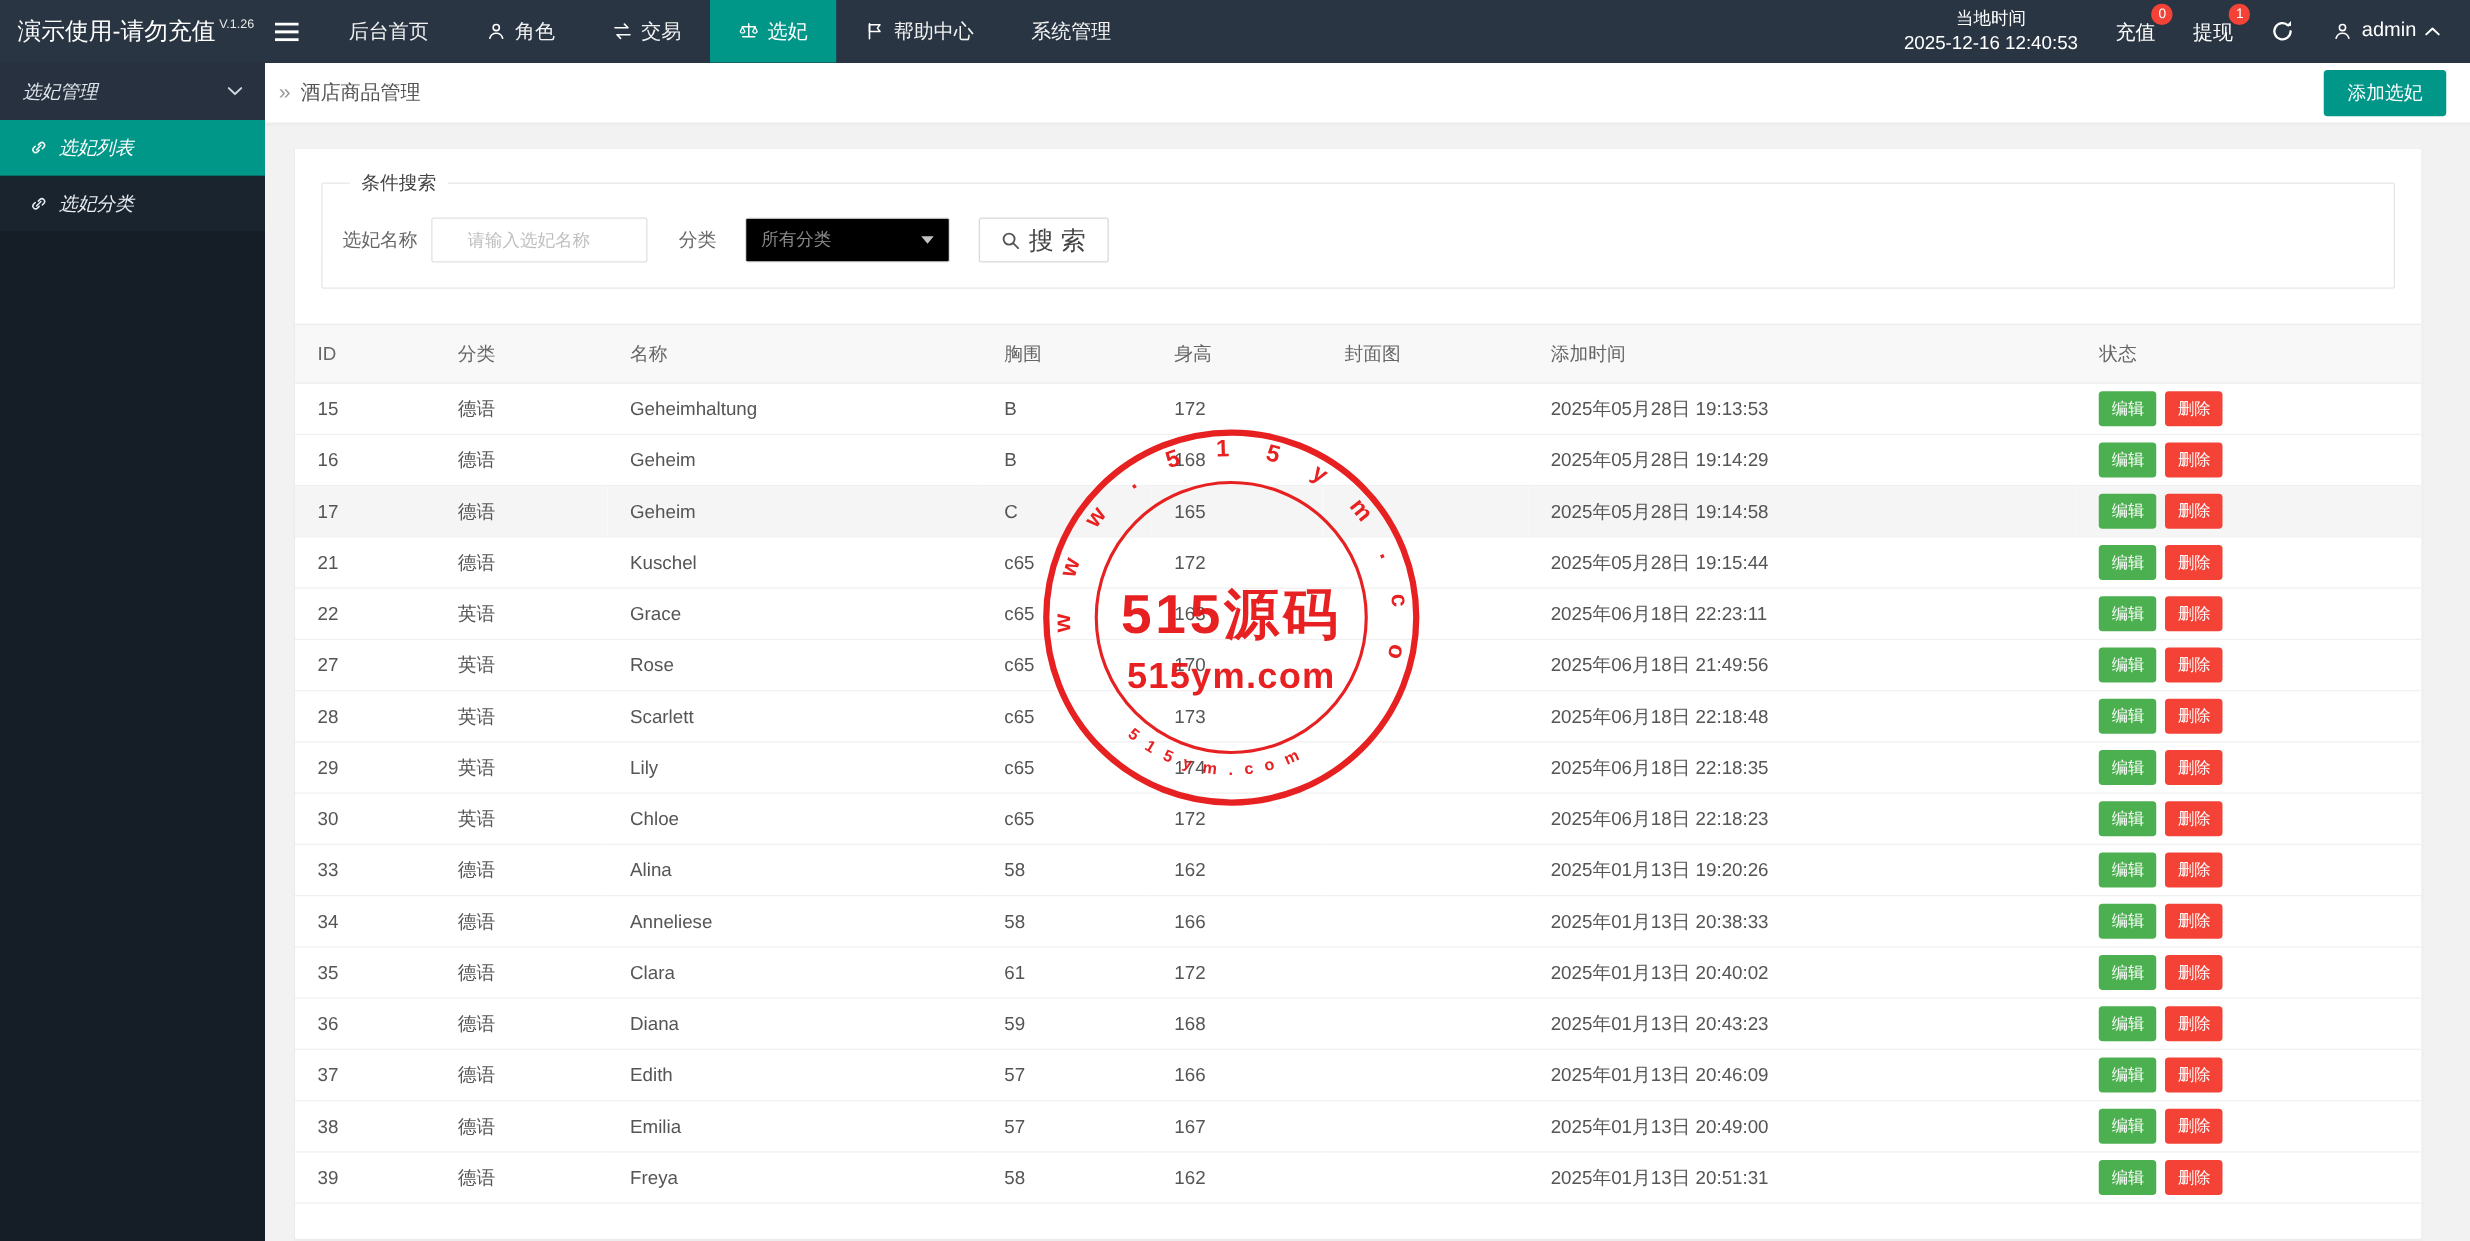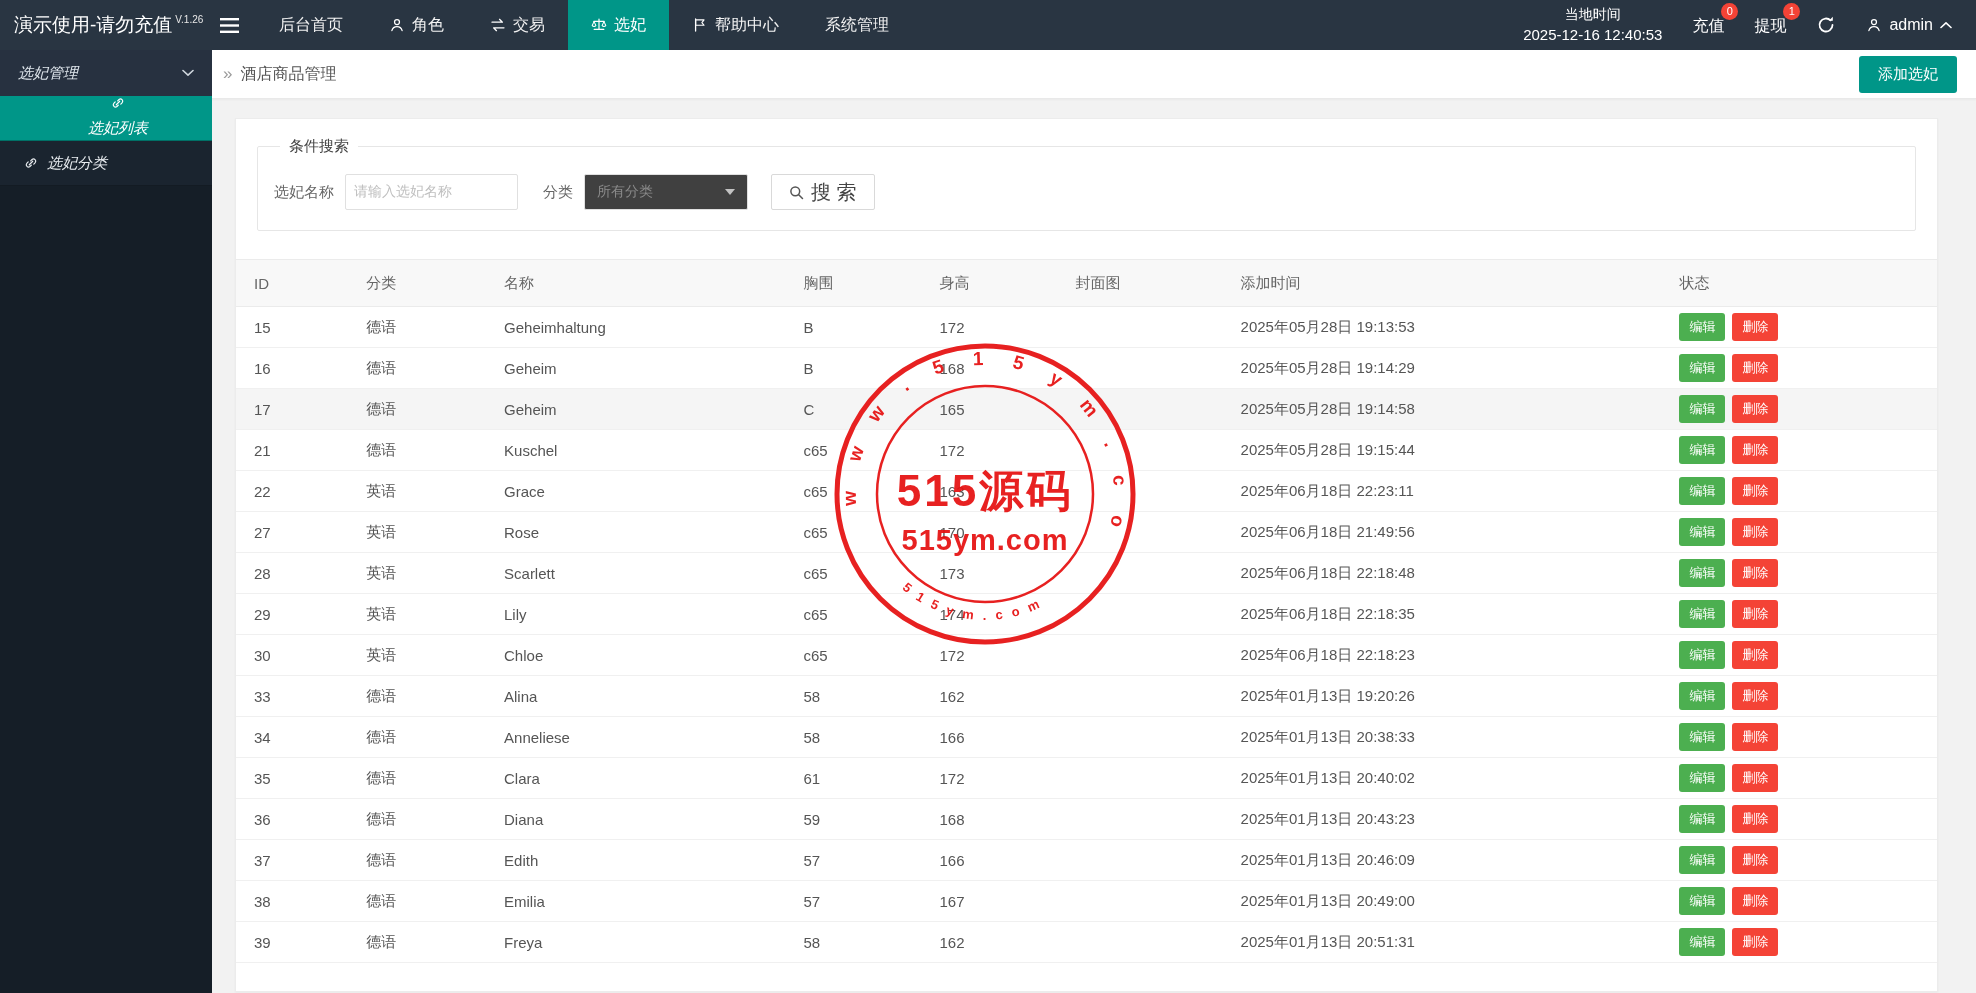--- a/index.html
+++ b/index.html
@@ -32,39 +32,39 @@
   .lt2{font-size:15px;}
   .nav-pill{position:relative;font-size:16px;cursor:pointer;padding-top:2px;}
   .badge{position:absolute;top:-11px;right:-14px;background:var(--badge);color:#fff;font-size:11px;min-width:17px;height:17px;line-height:17px;text-align:center;border-radius:9px;padding:0 4px;}
   .refresh-btn{cursor:pointer;display:flex;align-items:center;}
   .user-menu{display:flex;align-items:center;gap:7px;font-size:16px;cursor:pointer;}
 
   
   .sidebar{position:fixed;top:50px;left:0;width:212px;height:943px;background:var(--sidebar);z-index:20;font-style:italic;}
   .side-group{height:46px;background:var(--sidegroup);color:#dfe6ec;display:flex;align-items:center;justify-content:space-between;padding:0 18px;font-size:15px;cursor:pointer;}
   .side-item{height:45px;display:flex;align-items:center;gap:9px;padding-left:24px;font-size:15px;color:#e9edf1;background:var(--sideitem);cursor:pointer;border-bottom:1px solid rgba(0,0,0,.25);}
-  .side-item.active{background:var(--accent);color:#fff;flex-direction:column;}
+  .side-item.active{background:var(--accent);color:#fff;}
   .sico{width:14px;height:14px;flex:0 0 auto;}
 
   
   .content{position:absolute;top:50px;left:202px;width:1774px;height:943px;background:#f2f2f2;}
   .crumb-bar{height:49px;background:#fff;display:flex;align-items:center;justify-content:space-between;padding:0 19px 0 21px;border-bottom:1px solid #e9e9e9;box-shadow:0 1px 2px rgba(0,0,0,.04);}
   .breadcrumb{display:flex;align-items:center;gap:8px;color:#555;font-size:16px;}
   .crumb-glyph{color:#999;font-size:17px;}
   .add-btn{background:var(--accent);color:#fff;border:none;border-radius:3px;font-size:15px;padding:9px 19px;}
 
   .card{margin:19px 38px 0 33px;background:#fff;border:1px solid #ececec;box-shadow:0 1px 2px rgba(0,0,0,.04);height:874px;overflow:hidden;padding-top:18px;}
   .search-fieldset{border:1px solid #e6e6e6;margin:0 21px;padding:10px 16px 20px;border-radius:2px;}
   .search-fieldset legend{font-size:15px;color:#444;padding:0 9px;margin-left:6px;}
   .search-row{display:flex;align-items:center;gap:11px;margin-top:8px;}
   .search-row label{font-size:15px;color:#666;}
-  .name-input{width:173px;height:36px;border:1px solid #e0e0e0;border-radius:2px;padding:0 8px;font-size:14px;color:#333;outline:none;font-family:Liberation Serif, serif;}
+  .name-input{width:173px;height:36px;border:1px solid #e0e0e0;border-radius:2px;padding:0 28px;font-size:14px;color:#333;outline:none;}
   .name-input::placeholder{color:#bfbfbf;}
   .cat-label{margin-left:14px;}
-  .select-box{width:164px;height:36px;border:1px solid #e0e0e0;border-radius:2px;display:flex;align-items:center;justify-content:space-between;padding:0 12px;font-size:14px;color:#8a8a8a;cursor:pointer;background:#404040;}
+  .select-box{width:164px;height:36px;border:1px solid #e0e0e0;border-radius:2px;display:flex;align-items:center;justify-content:space-between;padding:0 12px;font-size:14px;color:#8a8a8a;cursor:pointer;background:#000000;margin-left:12px;}
   .caret-down{width:0;height:0;border-left:5px solid transparent;border-right:5px solid transparent;border-top:6px solid #c2c2c2;}
   .search-btn{margin-left:12px;height:36px;background:#fff;border:1px solid #d9d9d9;border-radius:2px;display:flex;align-items:center;gap:7px;padding:0 17px;font-size:20px;color:#444;}
 
   .data-table{width:100%;border-collapse:collapse;table-layout:fixed;margin-top:28px;font-size:15px;color:#555;}
   .data-table th{background:#f8f8f8;border-top:1px solid #ebebeb;border-bottom:1px solid #ebebeb;height:47px;text-align:left;padding-left:18px;font-weight:normal;color:#666;}
   .data-table td{height:41px;border-bottom:1px solid #f0f0f0;padding-left:18px;color:#555;white-space:nowrap;overflow:hidden;}
   .data-table tr.hl td{background:#f5f5f5;}
   .btn{border:none;border-radius:3px;color:#fff;font-size:13px;padding:5px 10px;}
   .btn.edit{background:var(--green);margin-right:7px;}
   .btn.del{background:var(--red);}

